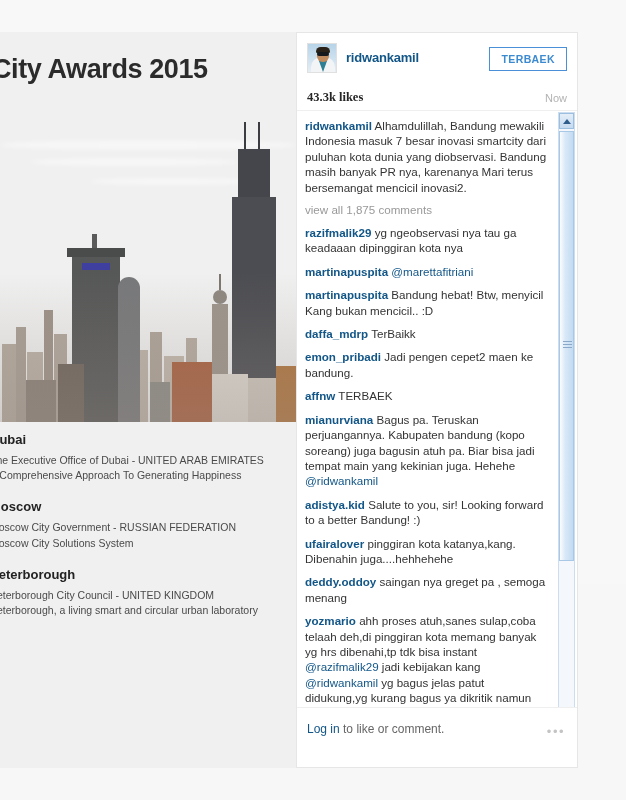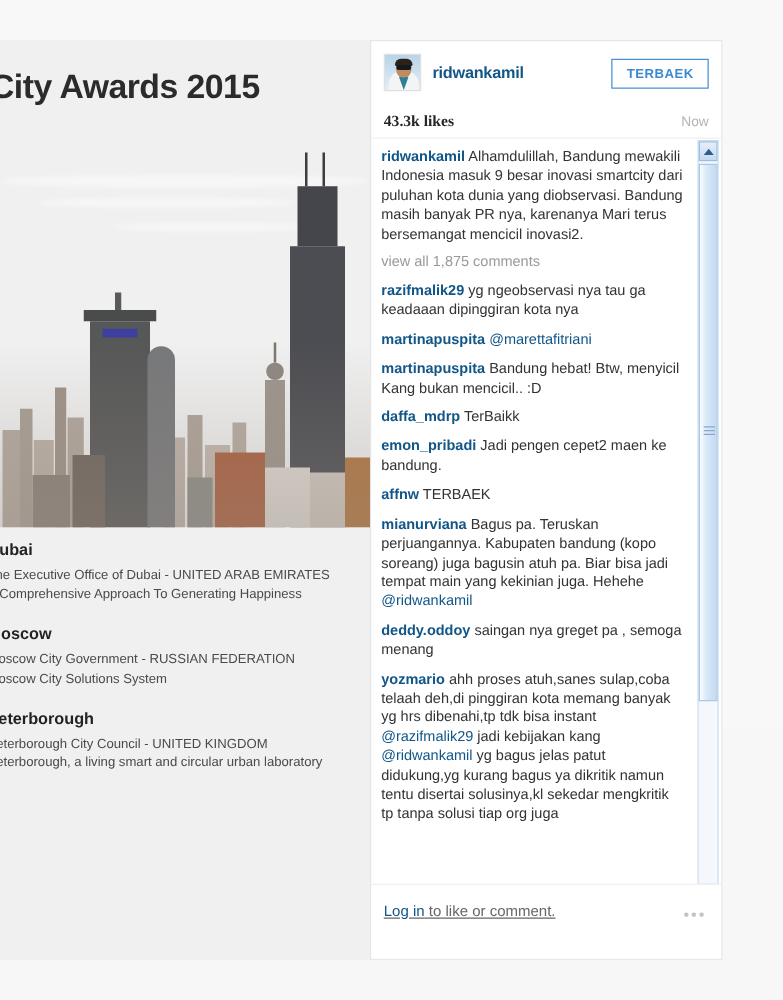--- a/index.html
+++ b/index.html
@@ -282,21 +282,20 @@
     border-top: 1px solid #efefef;
     padding: 14px 12px 0 10px;
     display: flex;
     align-items: flex-start;
     justify-content: space-between;
     background: #fff;
   }
   #login-line {
     font-size: 12px;
     color: #666;
-    text-decoration: underline;
   }
   #login-line .lnk { color: #125688; cursor: pointer; }
   #dots {
     color: #c4c4c4;
     font-size: 13px;
     letter-spacing: 1.5px;
     cursor: pointer;
     margin-top: 2px;
   }
 </style>
@@ -388,21 +387,21 @@
 
     <div id="ig-meta">
       <div id="likes">43.3k likes</div>
       <div id="timestamp">Now</div>
     </div>
 
     <div id="ig-body">
 
       <div class="cmt">
         <span class="u">ridwankamil</span>
-        <span>Alhamdulillah, Bandung mewakili Indonesia masuk 9 besar inovasi smartcity dari puluhan kota dunia yang diobservasi. Bandung masih banyak PR nya, karenanya Mari terus bersemangat mencicil inovasi2.</span>
+        <span>Alhamdulillah, Bandung mewakili Indonesia masuk 7 besar inovasi smartcity dari puluhan kota dunia yang diobservasi. Bandung masih banyak PR nya, karenanya Mari terus bersemangat mencicil inovasi2.</span>
       </div>
 
       <div id="view-all">view all 1,875 comments</div>
 
       <div class="cmt">
         <span class="u">razifmalik29</span>
         <span>yg ngeobservasi nya tau ga keadaaan dipinggiran kota nya</span>
       </div>
       <div class="cmt">
         <span class="u">martinapuspita</span>
@@ -420,20 +419,28 @@
         <span class="u">emon_pribadi</span>
         <span>Jadi pengen cepet2 maen ke bandung.</span>
       </div>
       <div class="cmt">
         <span class="u">affnw</span>
         <span>TERBAEK</span>
       </div>
       <div class="cmt">
         <span class="u">mianurviana</span>
         <span>Bagus pa. Teruskan perjuangannya. Kabupaten bandung (kopo soreang) juga bagusin atuh pa. Biar bisa jadi tempat main yang kekinian juga. Hehehe </span><span class="m">@ridwankamil</span>
+      </div>
+      <div class="cmt">
+        <span class="u">adistya.kid</span>
+        <span>Salute to you, sir! Looking forward to a better Bandung! :)</span>
+      </div>
+      <div class="cmt">
+        <span class="u">ufairalover</span>
+        <span>pinggiran kota katanya,kang. Dibenahin juga....hehhehehe</span>
       </div>
       <div class="cmt">
         <span class="u">deddy.oddoy</span>
         <span>saingan nya greget pa , semoga menang</span>
       </div>
 
       <div class="cmt">
         <span class="u">yozmario</span>
         <span>ahh proses atuh,sanes sulap,coba telaah deh,di pinggiran kota memang banyak yg hrs dibenahi,tp tdk bisa instant </span><span class="m">@razifmalik29</span><span> jadi kebijakan kang </span><span class="m">@ridwankamil</span><span> yg bagus jelas patut didukung,yg kurang bagus ya dikritik namun tentu disertai solusinya,kl sekedar mengkritik tp tanpa solusi tiap org juga</span>
       </div>

